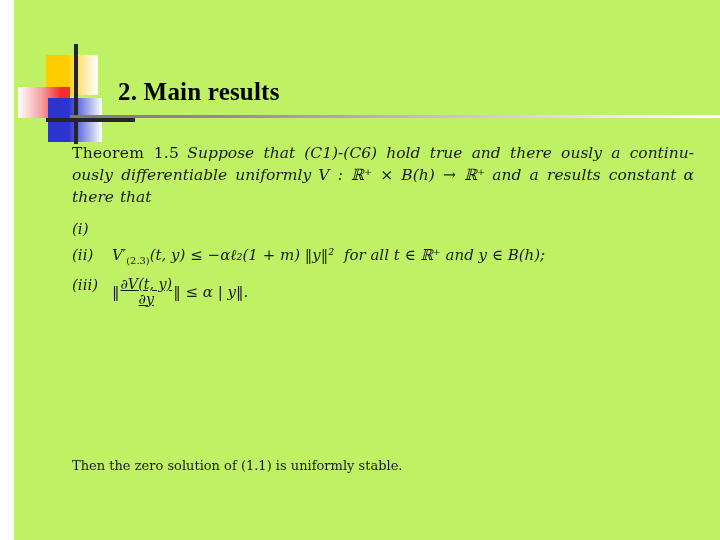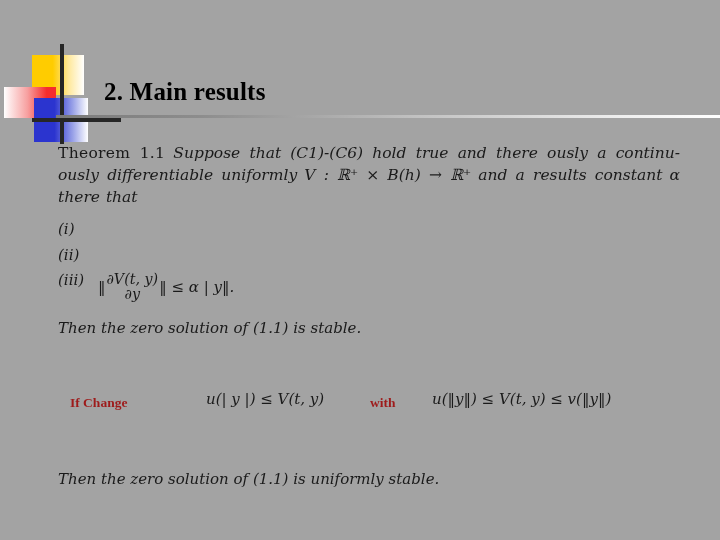--- a/index.html
+++ b/index.html
@@ -14,21 +14,22 @@
     position: relative;
     overflow: hidden;
     font-family: "Liberation Serif", "DejaVu Serif", serif;
     -webkit-font-smoothing: antialiased;
   }
 
   
   .slide {
     position: absolute;
     inset: 0;
-    background: #a3a3a3;
+    background: #bef264;
+    margin-left: 14px;
   }
 
   
   .ornament {
     position: absolute;
     left: 0px;
     top: 44px;
     width: 120px;
     height: 100px;
   }
@@ -156,20 +157,21 @@
 
   .frac {
     display: inline-block;
     vertical-align: middle;
     text-align: center;
     font-size: 0.95em;
     line-height: 1.02;
     margin: 0 1px;
     position: relative;
     top: -1px;
+    text-decoration: underline;
   }
   .frac .num { display: block; }
   .frac .den { display: block; }
 
   .concl {
     margin-top: 17px;
     font-size: 15px;
     font-style: italic;
     font-family: "DejaVu Serif", "Liberation Serif", serif;
   }
@@ -200,23 +202,22 @@
     color: #1a1a1a;
     top: 4px;
     white-space: nowrap;
   }
   .annot-math-left { left: 148px; }
   .annot-math-right { left: 374px; }
 
   .final-line {
     position: absolute;
     left: 58px;
-    top: 470px;
-    font-size: 15px;
-    font-style: italic;
+    top: 458px;
+    font-size: 13px;
     font-family: "DejaVu Serif", "Liberation Serif", serif;
     color: #1a1a1a;
     white-space: nowrap;
   }
 </style>
 </head>
 <body>
 
 <div class="slide">
 
@@ -227,55 +228,54 @@
     <div class="orn-vline"></div>
     <div class="orn-hline"></div>
   </div>
 
   <div class="slide-title">2. Main results</div>
   <div class="title-rule"></div>
 
   <div class="mathbody">
 
     <div class="thm-para">
-      <span class="thm-head">Theorem 1.1</span>
+      <span class="thm-head">Theorem 1.5</span>
       <span class="mi">Suppose that (C1)-(C6) hold true and there ously a continu-</span>
       <span class="mi">ously differentiable uniformly</span>
       <span class="mi">V : ℝ⁺ × B(h) → ℝ⁺</span>
       <span class="mi">and a results constant</span>
       <span class="mi">α</span>
       <span class="mi">there that</span>
     </div>
 
     <div class="item-list">
 
       <div class="item-row row-i">
         <span class="item-tag">(i)</span>
       </div>
 
       <div class="item-row row-ii">
         <span class="item-tag">(ii)</span>
+        <span class="item-body">
+          <span>V</span><span>′</span><sub class="mnum">(2.3)</sub><span>(t, y)</span>
+          <span>≤</span>
+          <span>−αℓ₂(1 + m) ‖y‖²</span>
+          &nbsp;<span>for all t ∈ ℝ⁺ and y ∈ B(h);</span>
+        </span>
       </div>
 
       <div class="item-row row-iii">
         <span class="item-tag">(iii)</span>
         <span class="item-body">
           ‖<span class="frac"><span class="num">∂V(t, y)</span><span class="den">∂y</span></span>‖
           <span>≤</span>
           <span>α | y‖.</span>
         </span>
       </div>
 
     </div>
 
-    <div class="concl">Then the zero solution of (1.1) is stable.</div>
   </div>
 
-  <div class="annot-row">
-    <span class="annot-label annot-if">If Change</span>
-    <span class="annot-math annot-math-left">u(| y |) ≤ V(t, y)</span>
-    <span class="annot-label annot-with">with</span>
-    <span class="annot-math annot-math-right">u(‖y‖) ≤ V(t, y) ≤ v(‖y‖)</span>
-  </div>
 
   <div class="final-line">Then the zero solution of (1.1) is uniformly stable.</div>
 
 </div>
 
 </body></html>

